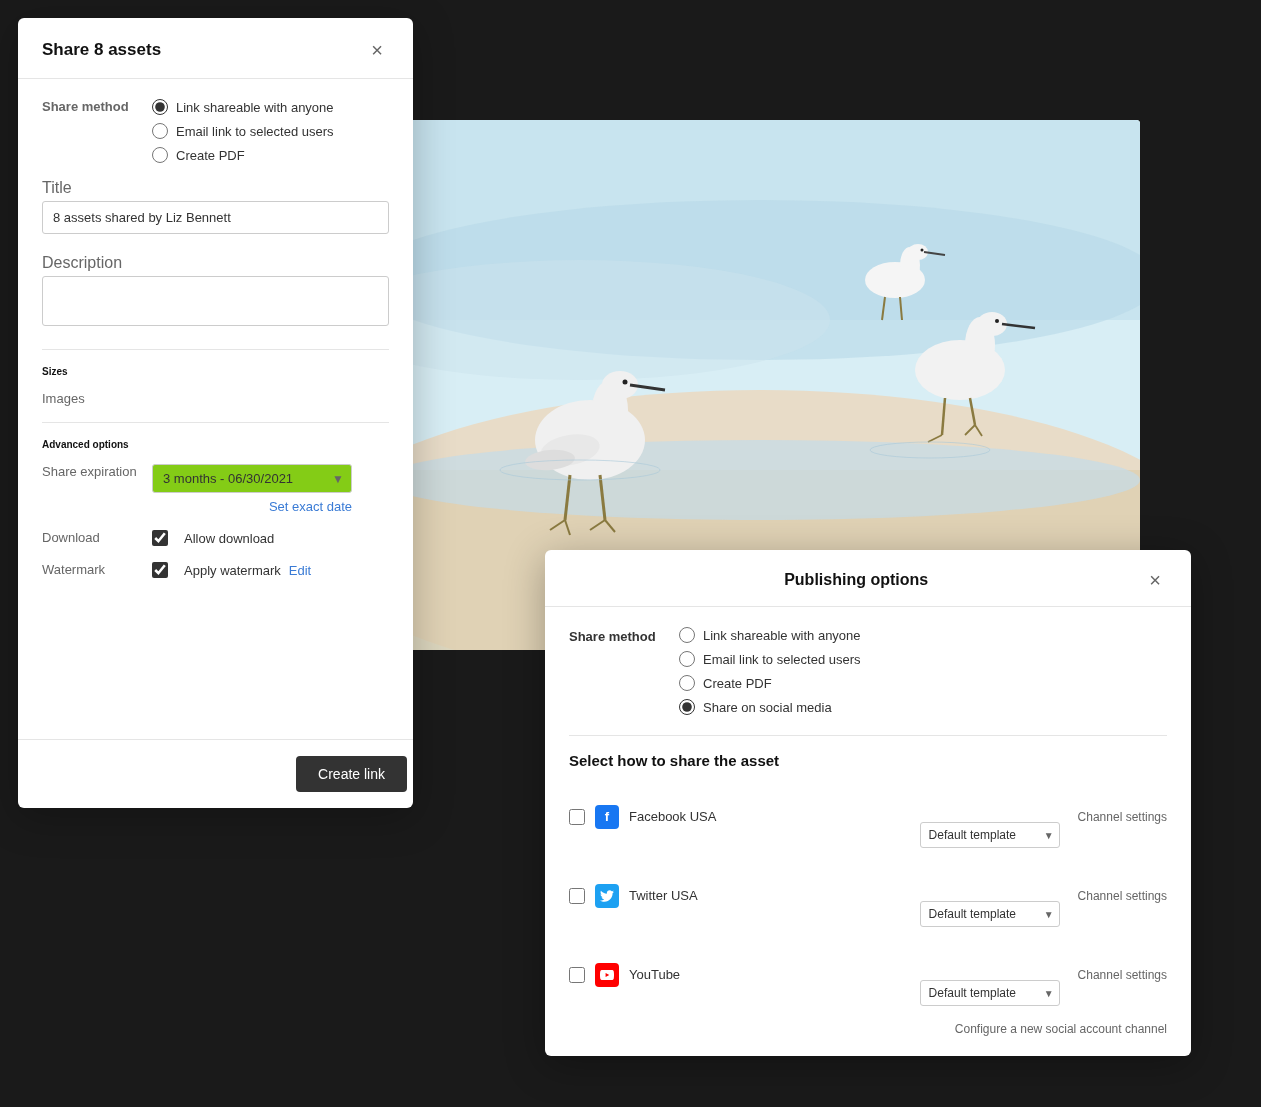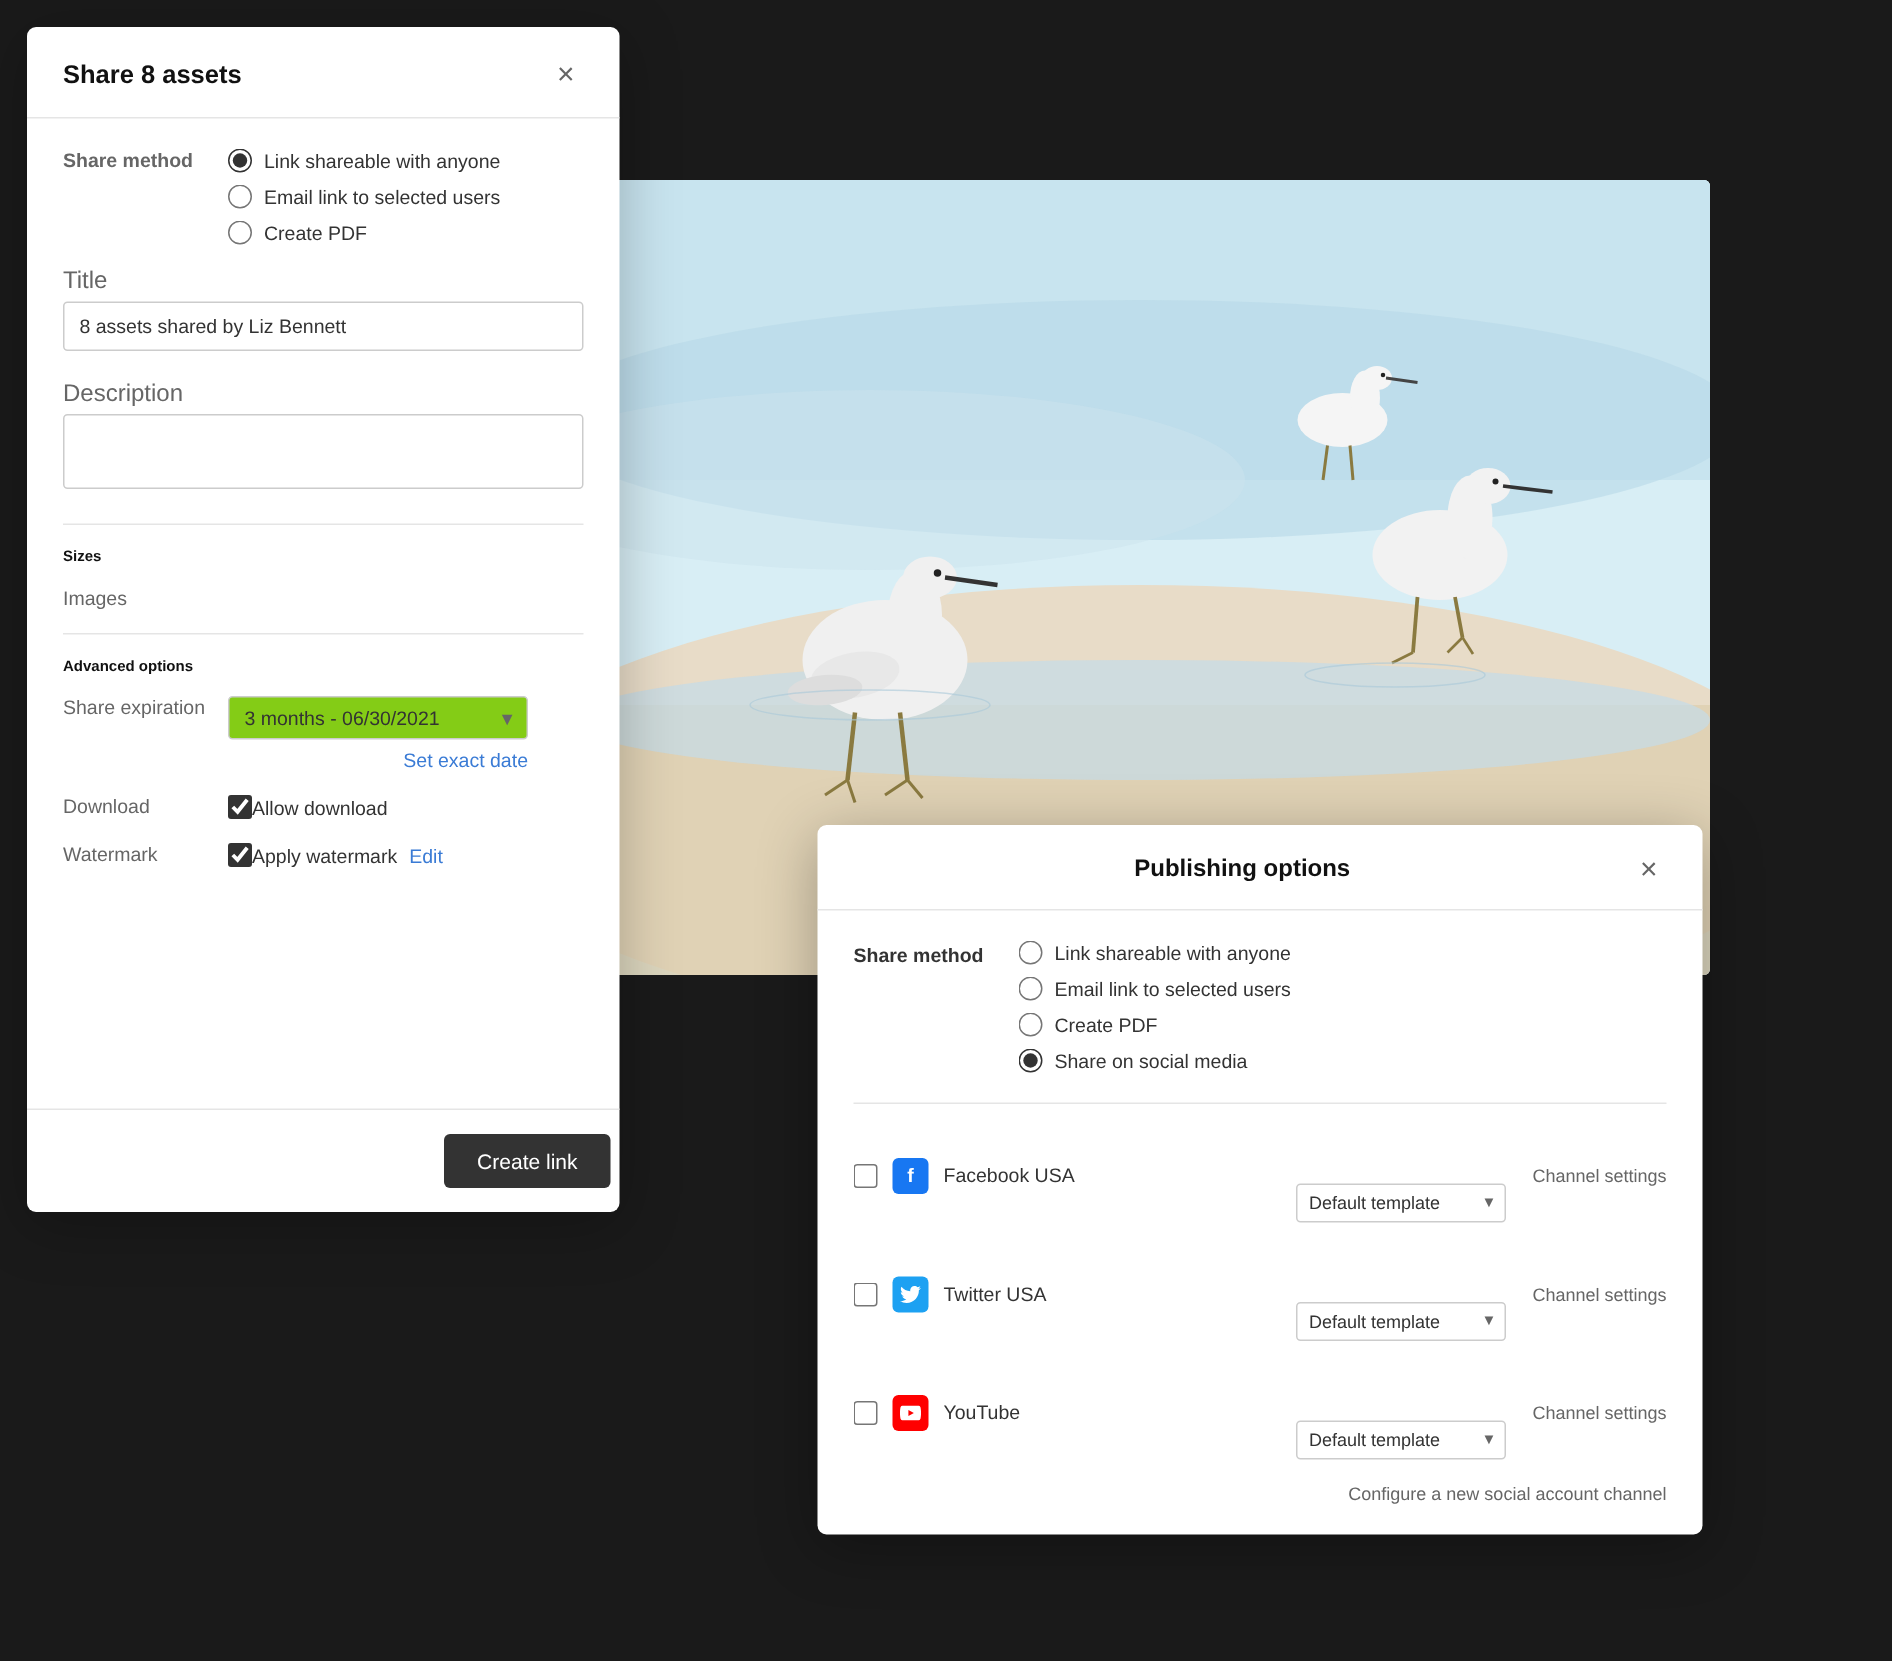--- a/index.html
+++ b/index.html
@@ -201,21 +201,21 @@
       text-decoration: none;
       cursor: pointer;
       display: block;
       margin-top: 6px;
       text-align: right;
     }
 
     .checkbox-option {
       display: flex;
       align-items: center;
-      gap: 0;
+      gap: 16px;
       font-size: 13px;
       color: #333;
       cursor: pointer;
     }
 
     .checkbox-option input[type="checkbox"] {
       width: 16px;
       height: 16px;
       cursor: pointer;
       accent-color: #333;
@@ -245,21 +245,21 @@
       font-size: 14px;
       font-weight: 500;
       cursor: pointer;
     }
 
     
     .publishing-modal {
       position: absolute;
       top: 550px;
       left: 545px;
-      width: 590px;
+      width: 646px;
       background: #fff;
       border-radius: 6px;
       box-shadow: 0 8px 40px rgba(0,0,0,0.3);
     }
 
     .pub-modal-header {
       padding: 18px 24px 14px;
       border-bottom: 1px solid #e5e5e5;
       display: flex;
       justify-content: space-between;
@@ -600,20 +600,21 @@
         </label>
         <label class="pub-radio-option">
           <input type="radio" name="pub-share-method" checked="" style="">
           <span>Share on social media</span>
         </label>
       </div>
     </div>
 
     <hr class="divider">
 
+    <div class="select-how-title">Select how to share the asset</div>
 
     <div class="social-row">
       <input type="checkbox" class="social-checkbox" style="">
       <div class="social-icon facebook">f</div>
       <span class="social-name">Facebook USA</span>
       <div class="template-select-wrapper">
         <select class="template-select">
           <option value="Default template">Default template</option>
         </select>
         <span class="template-arrow">▼</span>

